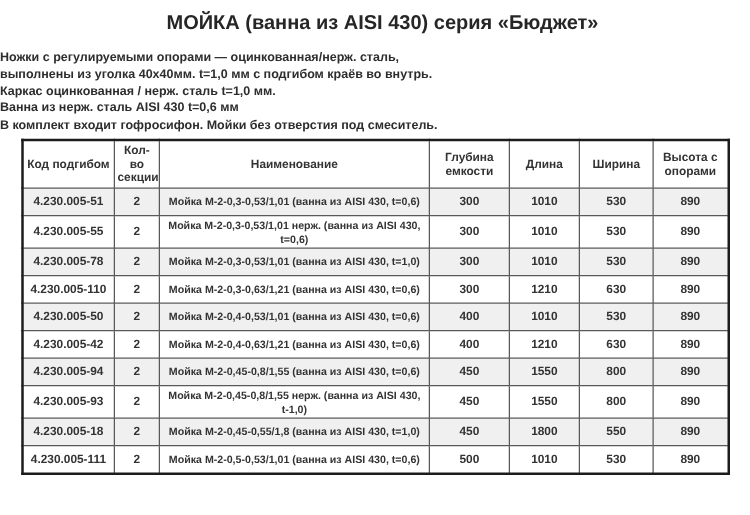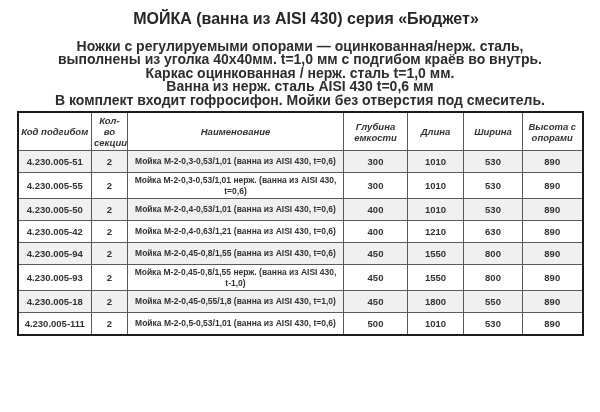--- a/index.html
+++ b/index.html
@@ -19,23 +19,22 @@
     padding-top: 10px;
   }
   .title {
     font-size: 16px;
     font-weight: bold;
     text-align: center;
     margin: 0 0 12px 12px;
     color: #262626;
   }
   .desc {
-    font-size: 14px;
+    font-size: 10px;
     font-weight: bold;
-    text-align: center;
     line-height: 13.4px;
     color: #2d2d2d;
     margin: 0 0 4px 0;
   }
   table.spec {
     width: 565px;
     margin: 0 auto;
     border-collapse: collapse;
     border: 2px solid #1c1c1c;
     table-layout: fixed;
@@ -47,21 +46,20 @@
     font-weight: bold;
     padding: 2px 2px;
     overflow: hidden;
   }
   table.spec th {
     font-size: 9.5px;
     line-height: 11px;
     background: #ffffff;
     height: 26px;
     color: #333333;
-    font-style: italic;
   }
   table.spec td {
     font-size: 9.5px;
     line-height: 11px;
     height: 17px;
     color: #333333;
   }
   table.spec td.name-cell {
     font-size: 8.5px;
     line-height: 10.5px;
@@ -130,20 +128,38 @@
         <tr>
     <td>4.230.005-55</td>
     <td>2</td>
     <td class="name-cell">Мойка М-2-0,3-0,53/1,01 нерж. (ванна из AISI 430, t=0,6)</td>
     <td>300</td>
     <td>1010</td>
     <td>530</td>
     <td>890</td>
   </tr>
         <tr>
+    <td>4.230.005-78</td>
+    <td>2</td>
+    <td class="name-cell">Мойка М-2-0,3-0,53/1,01 (ванна из AISI 430, t=1,0)</td>
+    <td>300</td>
+    <td>1010</td>
+    <td>530</td>
+    <td>890</td>
+  </tr>
+        <tr>
+    <td>4.230.005-110</td>
+    <td>2</td>
+    <td class="name-cell">Мойка М-2-0,3-0,63/1,21 (ванна из AISI 430, t=0,6)</td>
+    <td>300</td>
+    <td>1210</td>
+    <td>630</td>
+    <td>890</td>
+  </tr>
+        <tr>
     <td>4.230.005-50</td>
     <td>2</td>
     <td class="name-cell">Мойка М-2-0,4-0,53/1,01 (ванна из AISI 430, t=0,6)</td>
     <td>400</td>
     <td>1010</td>
     <td>530</td>
     <td>890</td>
   </tr>
         <tr>
     <td>4.230.005-42</td>

